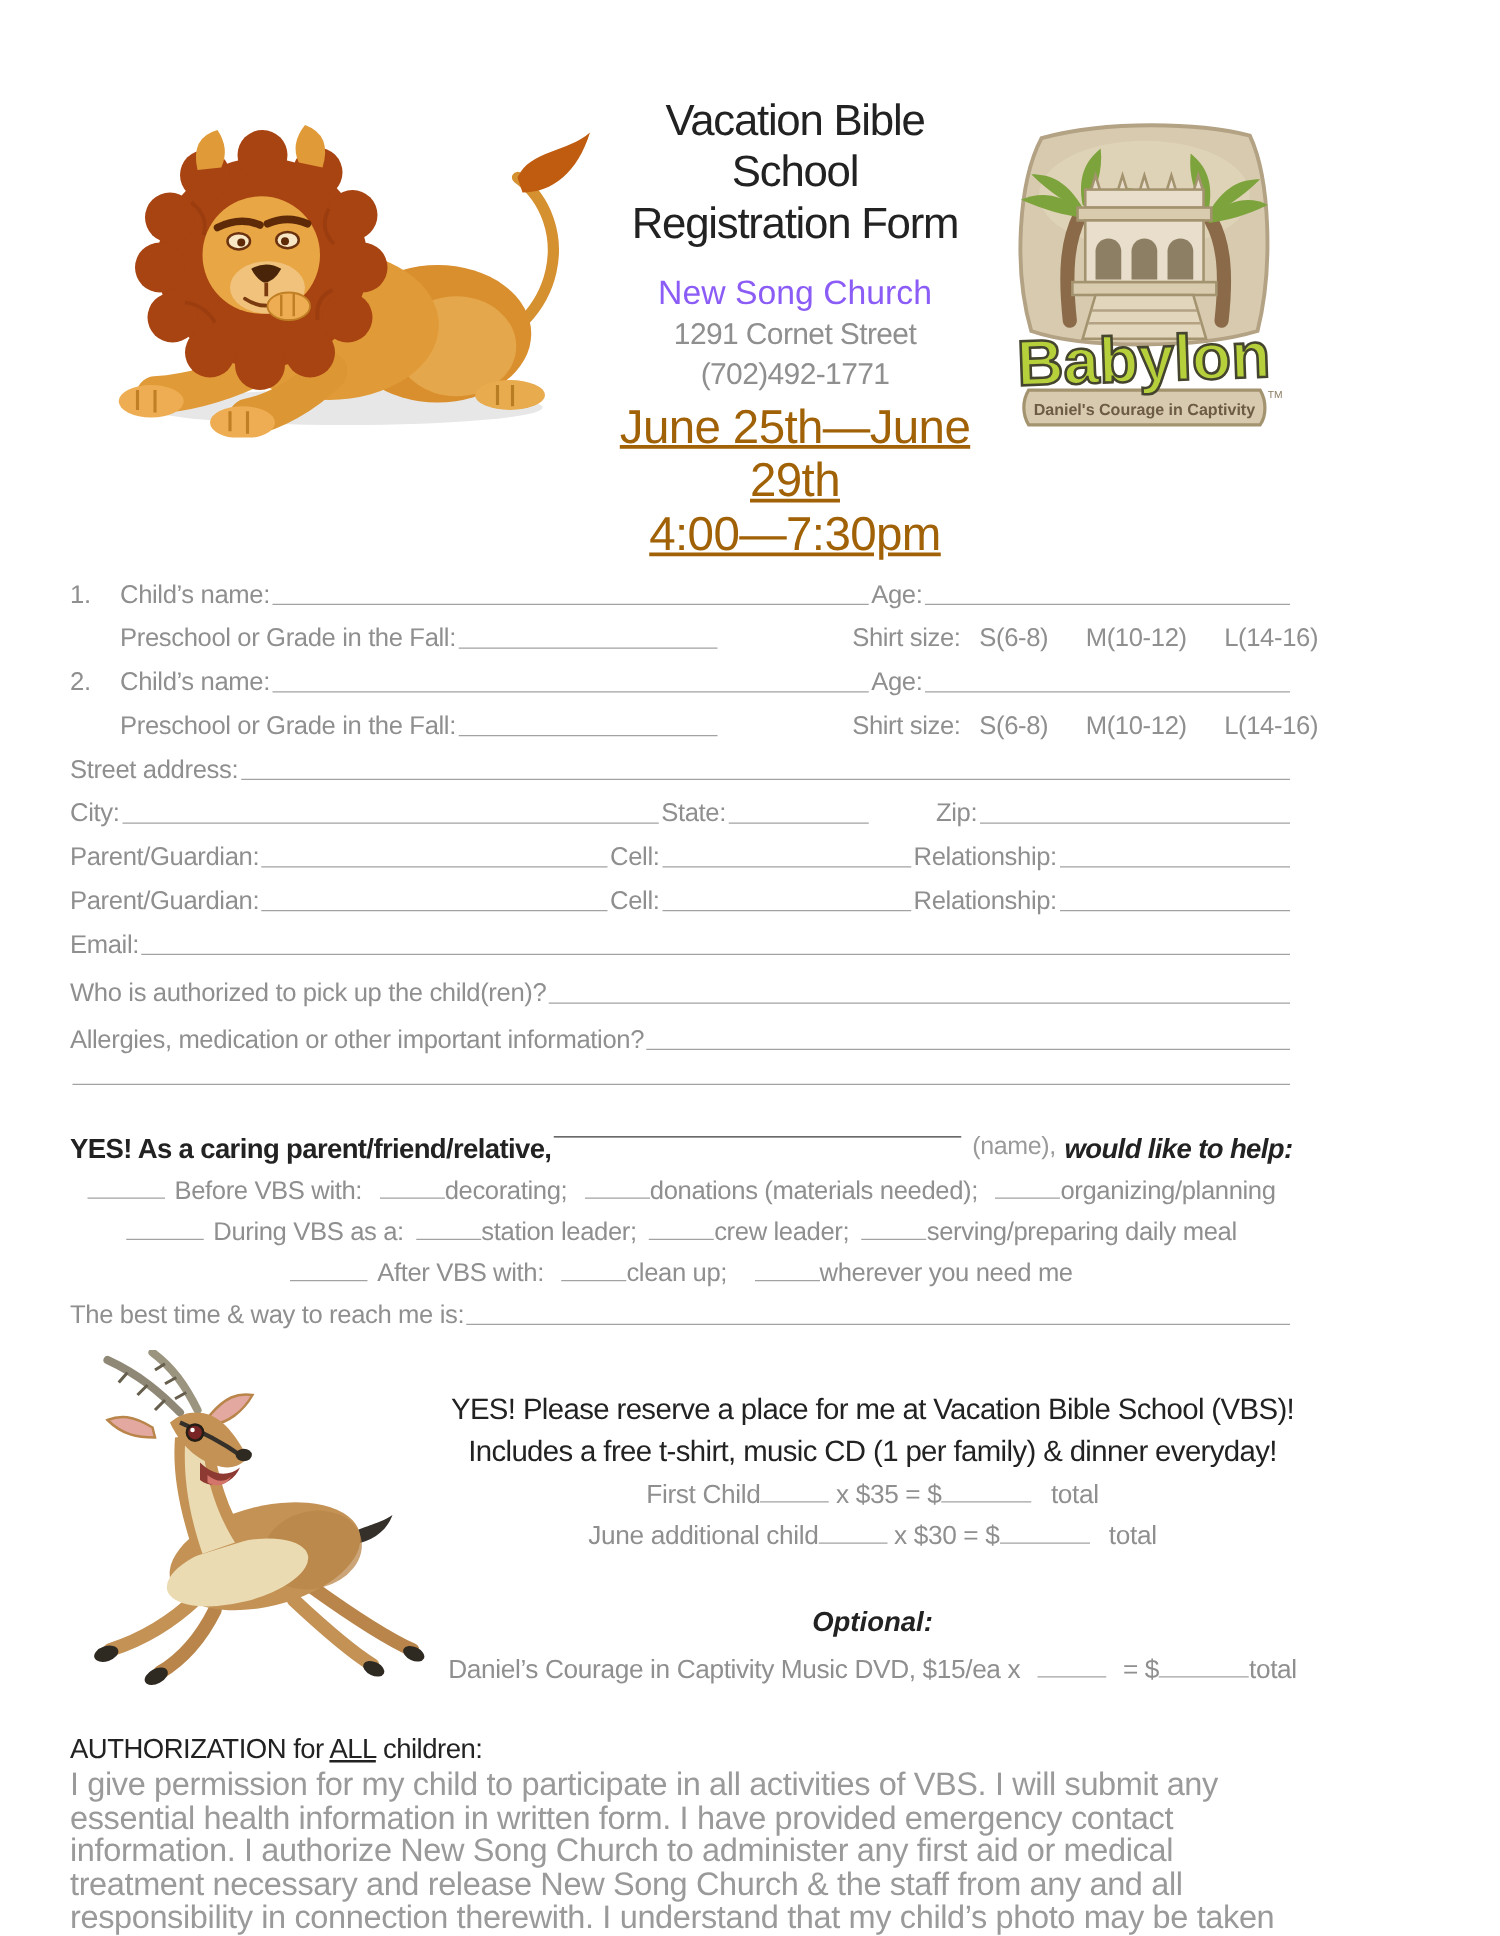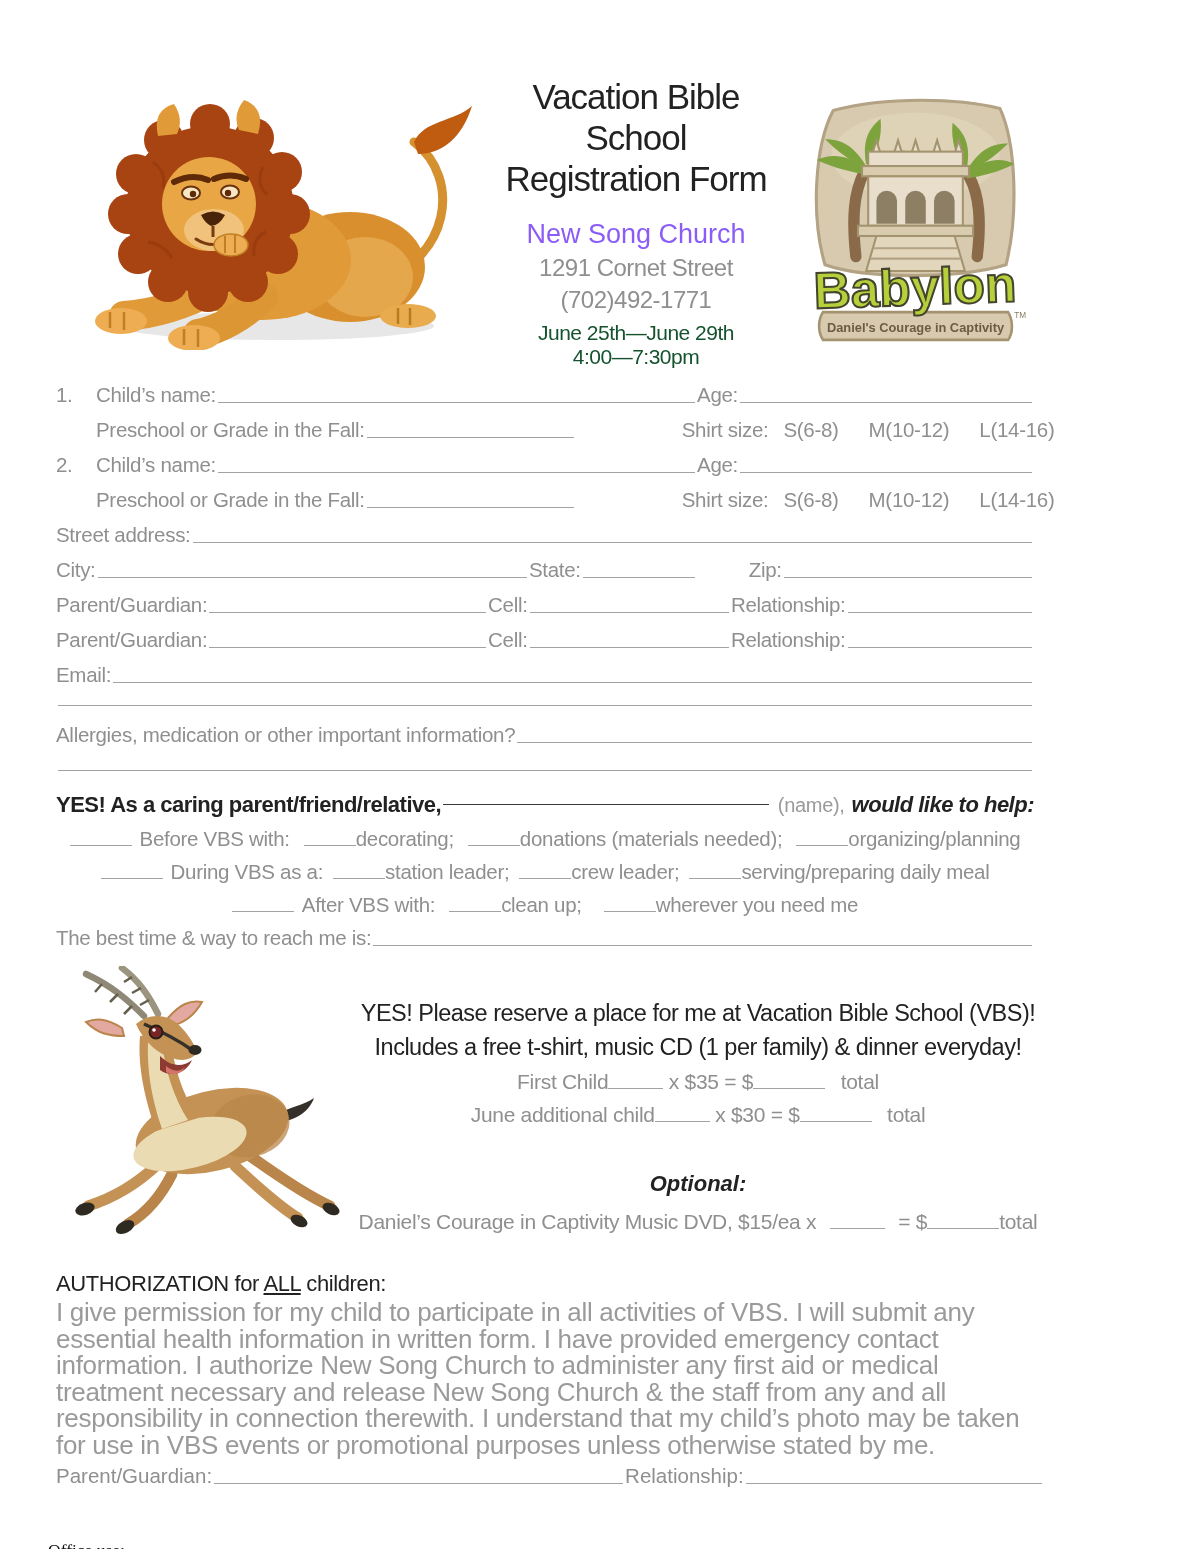--- a/index.html
+++ b/index.html
@@ -10,21 +10,21 @@
   .page{width:1092px;height:1549px;position:relative;}
 
   
   .header{display:flex;align-items:flex-start;}
   .lion-wrap{flex:0 0 420px;margin:92px 0 0 58px;}
   .head-center{flex:1 1 auto;text-align:center;margin-top:76px;}
   .logo-wrap{flex:0 0 242px;margin:92px 56px 0 0;}
   .title{font-size:35px;line-height:41px;font-weight:500;letter-spacing:-1px;color:#222;}
   .church{font-size:27px;font-weight:500;margin-top:20px;color:#8b5cf6;}
   .muted-line{font-size:24px;color:#8f8f8f;margin-top:4px;letter-spacing:-0.5px;}
-  .dates{font-size:21px;font-weight:500;margin-top:7px;color:#14532d;letter-spacing:-0.5px;}
+  .dates{font-size:38px;font-weight:500;margin-top:7px;color:#a16207;letter-spacing:-0.5px;text-decoration:underline;}
 
   
   .form{padding:14px 58px 0 56px;font-size:20.5px;color:#8f8f8f;letter-spacing:-0.3px;}
   .row{display:flex;align-items:flex-end;margin-bottom:11px;white-space:nowrap;}
   .lbl{flex:0 0 auto;}
   .bl{border-bottom:1.6px solid #a2a2a2;height:3px;flex:1 1 0;margin:0 2px 4px 2px;}
   .bl.dark{border-color:#3a3a3a;}
   .num{flex:0 0 40px;}
   .indent{margin-left:40px;}
   .w210{flex:0 0 207px;}
@@ -34,21 +34,21 @@
   .f155{flex:1.5 1 0;}
   .f108{flex:1.08 1 0;}
   .f138{flex:1.38 1 0;}
   .f1{flex:1 1 0;}
   .shirt-gap{margin-left:106px;}
   .sz{margin-left:15px;}
   .sz2{margin-left:30px;}
   .fullline{border-bottom:1.6px solid #a2a2a2;height:3px;margin:20px 2px 0 2px;}
 
   
-  .vol-head{display:flex;align-items:center;margin-top:21px;margin-bottom:9px;white-space:nowrap;font-size:22px;}
+  .vol-head{display:flex;align-items:flex-start;margin-top:38px;margin-bottom:9px;white-space:nowrap;font-size:22px;}
   .blacktxt{color:#222;font-weight:600;letter-spacing:-0.5px;}
   .vol-head .bl{flex:1 1 0;margin-bottom:5px;}
   .grayhint{color:#9a9a9a;font-weight:400;margin-left:7px;font-size:20px;}
   .centerline{text-align:center;margin-bottom:9px;font-size:20.5px;white-space:nowrap;}
   .ib{display:inline-block;border-bottom:1.6px solid #a2a2a2;height:14px;vertical-align:baseline;}
   .ib.lead{width:62px;margin-right:8px;}
   .ib.opt{width:52px;margin-left:14px;}
   .ib.opt0{width:52px;margin-left:10px;}
 
   
@@ -253,20 +253,21 @@
       <span class="lbl">Relationship:</span>
       <span class="bl f1"></span>
     </div>
 
     <div class="row">
       <span class="lbl">Email:</span>
       <span class="bl"></span>
     </div>
 
     <div class="row" style="margin-top:15px;">
+      <span class="lbl">Who is authorized to pick up the child(ren)?</span>
       <span class="bl"></span>
     </div>
 
     <div class="row" style="margin-top:13px;">
       <span class="lbl">Allergies, medication or other important information?</span>
       <span class="bl"></span>
     </div>
 
     <div class="fullline"></div>
 

